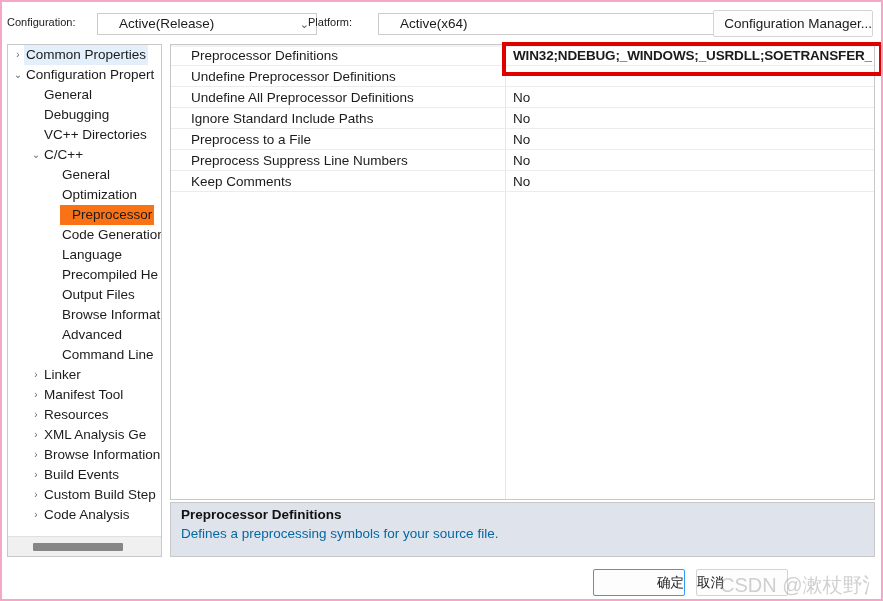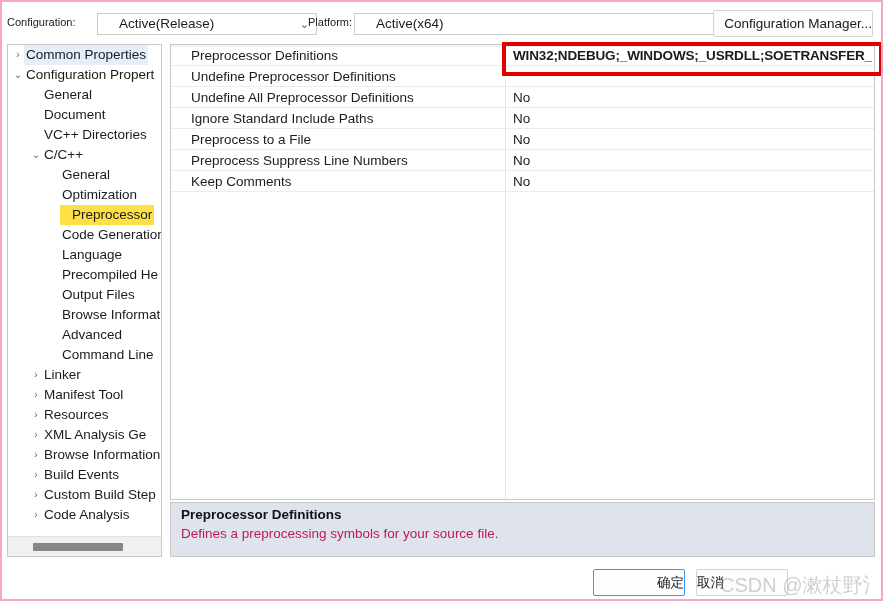--- a/index.html
+++ b/index.html
@@ -67,21 +67,21 @@
     position: absolute;
     right: 7px;
     top: 0px;
     color: #555;
     font-size: 11px;
     line-height: 21px;
   }
   #cfg-label  { left: 5px; }
   #cfg-combo  { left: 95px; width: 220px; }
   #plat-label { left: 306px; }
-  #plat-combo { left: 352px; width: 376px; }
+  #plat-combo { left: 376px; width: 376px; }
   #cfg-manager-btn {
     position: absolute;
     left: 711px; top: 8px;
     width: 160px; height: 27px;
     background: #fdfdfd;
     border: 1px solid #d4d4d4;
     border-radius: 2px;
     box-sizing: border-box;
     font-size: 13.5px;
     color: #1b1b1b;
@@ -124,21 +124,21 @@
     text-align: center;
     color: #6b6b6b;
     font-size: 10px;
     line-height: 20px;
   }
   .tree-item .tlabel {
     display: inline-block;
     padding: 0 2px;
   }
   .tree-item.sel > .tlabel {
-    background: #fde047;
+    background: #f97316;
     padding-left: 12px;
   }
   .tree-item.sel-light > .tlabel {
     background: #e3effb;
   }
   
   .lvl0 { padding-left: 16px; }
   .lvl0 .twisty { left: 2px; }
   .lvl1 { padding-left: 34px; }
   .lvl1 .twisty { left: 20px; }
@@ -248,21 +248,21 @@
     left: 10px; top: 4px;
     font-size: 13.5px;
     font-weight: bold;
     color: #121212;
     white-space: nowrap;
   }
   #desc-text {
     position: absolute;
     left: 10px; top: 23px;
     font-size: 13.5px;
-    color: #be185d;
+    color: #0369a1;
     white-space: nowrap;
   }
 
   
   #ok-button {
     position: absolute;
     left: 591px; top: 567px;
     width: 92px; height: 27px;
     background: #fdfdfd;
     border: 1px solid #3399ff;
@@ -320,21 +320,21 @@
     </div>
 
     <div id="cfg-manager-btn">Configuration Manager...</div>
   </div>
 
   <div id="tree-panel">
     <div id="tree-scroll-area">
         <div class="tree-item lvl0 sel-light"><span class="twisty">›</span><span class="tlabel">Common Properties</span></div>
         <div class="tree-item lvl0"><span class="twisty">⌄</span><span class="tlabel">Configuration Propert</span></div>
         <div class="tree-item lvl1"><span class="tlabel">General</span></div>
-        <div class="tree-item lvl1"><span class="tlabel">Document</span></div>
+        <div class="tree-item lvl1"><span class="tlabel">Debugging</span></div>
         <div class="tree-item lvl1"><span class="tlabel">VC++ Directories</span></div>
         <div class="tree-item lvl1"><span class="twisty">⌄</span><span class="tlabel">C/C++</span></div>
         <div class="tree-item lvl2"><span class="tlabel">General</span></div>
         <div class="tree-item lvl2"><span class="tlabel">Optimization</span></div>
         <div class="tree-item lvl2 sel"><span class="tlabel">Preprocessor</span></div>
         <div class="tree-item lvl2"><span class="tlabel">Code Generation</span></div>
         <div class="tree-item lvl2"><span class="tlabel">Language</span></div>
         <div class="tree-item lvl2"><span class="tlabel">Precompiled He</span></div>
         <div class="tree-item lvl2"><span class="tlabel">Output Files</span></div>
         <div class="tree-item lvl2"><span class="tlabel">Browse Informat</span></div>

